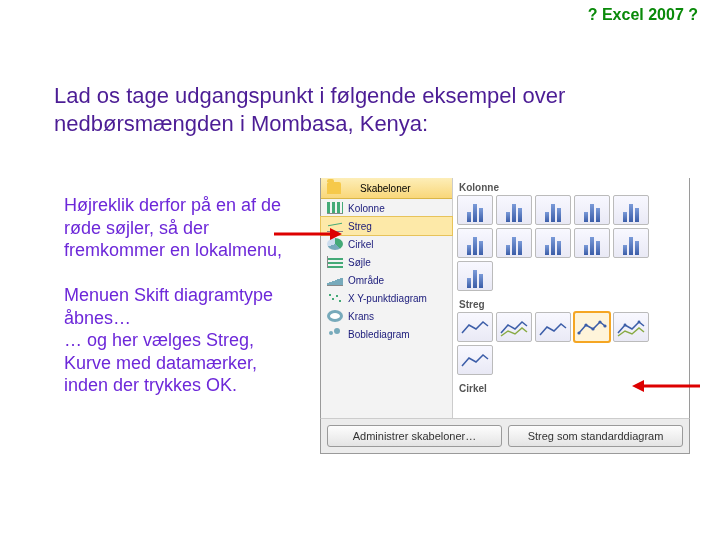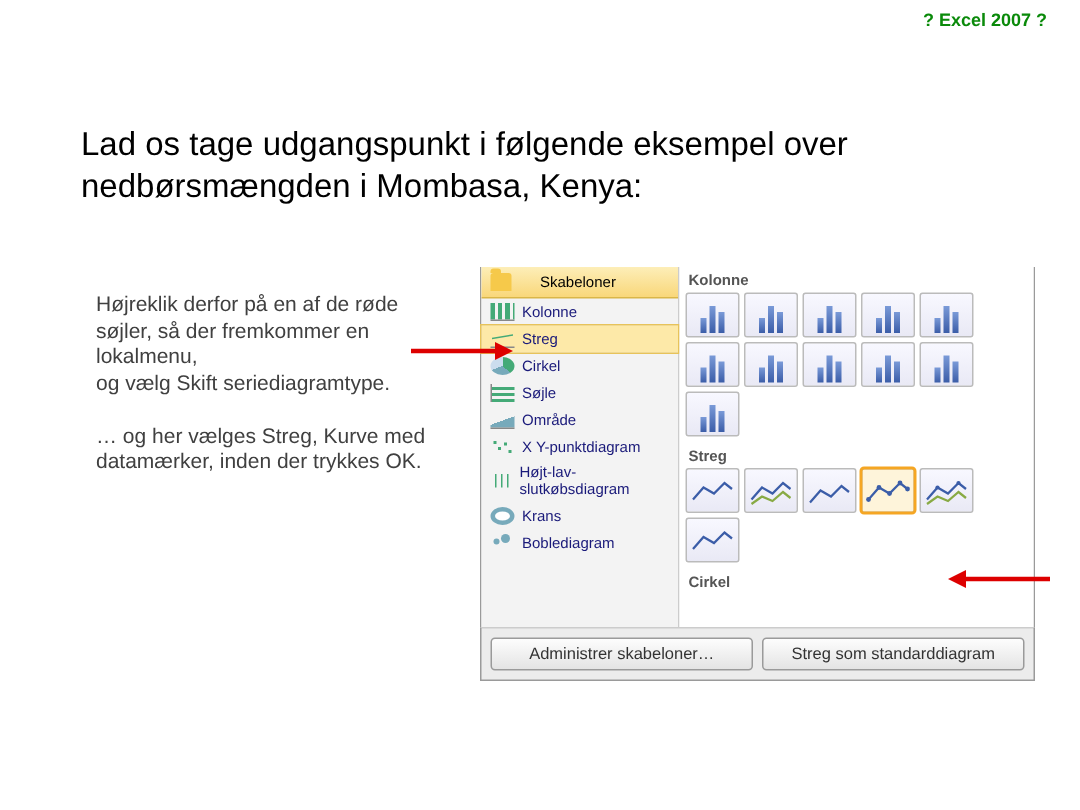--- a/index.html
+++ b/index.html
@@ -1,19 +1,19 @@
 <!DOCTYPE html>
 <html><head>
 <meta charset="utf-8">
 <style>
   * { box-sizing: border-box; margin: 0; padding: 0; }
   body { width: 720px; height: 540px; background: #fff; font-family: Verdana, Arial, sans-serif; position: relative; }
-  .header-link { position: absolute; top: 6px; right: 22px; font-size: 12px; font-weight: bold; color: #0a8a0a; }
-  .main-heading { position: absolute; top: 82px; left: 54px; width: 600px; font-size: 22px; color: #000000; line-height: 1.25; font-weight: normal; }
-  .instr { position: absolute; top: 194px; left: 64px; width: 232px; font-size: 14px; color: #404040; line-height: 1.25; }
+  .header-link { position: absolute; top: 6px; right: 22px; font-size: 16px; font-weight: bold; color: #0a8a0a; }
+  .main-heading { position: absolute; top: 82px; left: 54px; width: 600px; font-size: 22px; color: #4c1d95; line-height: 1.25; font-weight: normal; }
+  .instr { position: absolute; top: 194px; left: 64px; width: 232px; font-size: 18px; color: #6d28d9; line-height: 1.25; }
   .dialog-img { position: absolute; top: 178px; left: 320px; width: 370px; height: 300px; }
   .dlg-title { background: linear-gradient(#fafafa,#e9e9e9); border: 1px solid #9a9a9a; padding: 2px 8px; font-size: 11px; color: #333; }
   .dlg-body { display: flex; border-left:1px solid #9a9a9a; border-right:1px solid #9a9a9a; height: 240px; }
   .dlg-left { width: 132px; background:#f3f3f3; border-right:1px solid #ccc; font-size:10px; }
   .dlg-left-hdr { background:linear-gradient(#fdeeb8,#f9d77a); padding:4px 6px; display:flex; align-items:center; gap:19px; border-bottom:1px solid #dab648; }
   .folder-icon { width:14px; height:12px; background:#f6c94a; border-radius:2px 2px 0 0; position:relative; display:inline-block; }
   .folder-icon::before { content:""; position:absolute; top:-3px; left:0; width:7px; height:3px; background:#f6c94a; border-radius:2px 2px 0 0; }
   .cat { display:flex; align-items:center; gap:5px; padding:3px 6px; cursor:default; color:#1a1a7a; }
   .cat.sel { background:#fde9a8; outline:1px solid #e7c35a; }
   .ci { width:16px; height:12px; display:inline-block; position:relative; }
@@ -42,22 +42,22 @@
 </style>
 </head>
 <body>
 
 <div class="header-link">? Excel 2007 ?</div>
 
 <h1 class="main-heading">Lad os tage udgangspunkt i følgende eksempel over nedbørsmængden i Mombasa, Kenya:</h1>
 
 <div class="instr">
   <span>Højreklik derfor på en af de røde søjler, så der fremkommer en lokalmenu,</span><br>
-  <span>og vælg Skift seriediagramtype.</span><br>
   <br>
+  <span>Menuen Skift diagramtype åbnes…</span><br>
   <span>… og her vælges Streg, Kurve med datamærker, inden der trykkes OK.</span>
 </div>
 
 <div class="dialog-img">
   <div class="dlg-body">
     <div class="dlg-left">
       <div class="dlg-left-hdr">
         <span class="folder-icon"></span>
         <span>Skabeloner</span>
       </div>
@@ -79,24 +79,20 @@
         </div>
       <div class="cat">
           <span class="ci ci-area"></span>
           <span>Område</span>
         </div>
       <div class="cat">
           <span class="ci ci-xy"></span>
           <span>X Y-punktdiagram</span>
         </div>
       <div class="cat">
-          <span class="ci ci-stock"></span>
-          <span>Højt-lav-slutkøbsdiagram</span>
-        </div>
-      <div class="cat">
           <span class="ci ci-ring"></span>
           <span>Krans</span>
         </div>
       <div class="cat">
           <span class="ci ci-bub"></span>
           <span>Boblediagram</span>
         </div>
     </div>
     <div class="dlg-right">
       <div class="sec-lbl">Kolonne</div>

